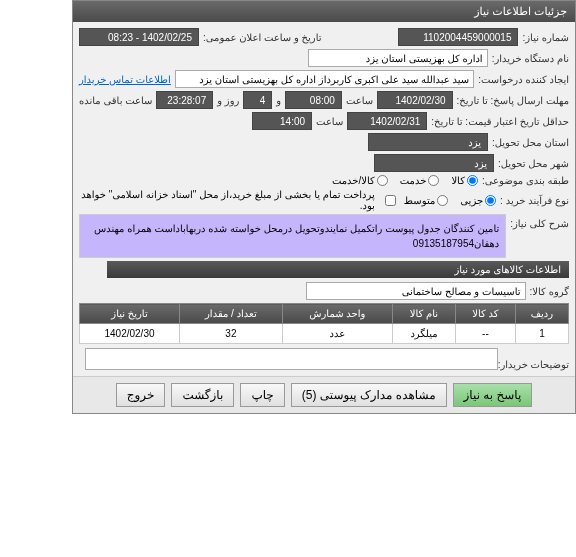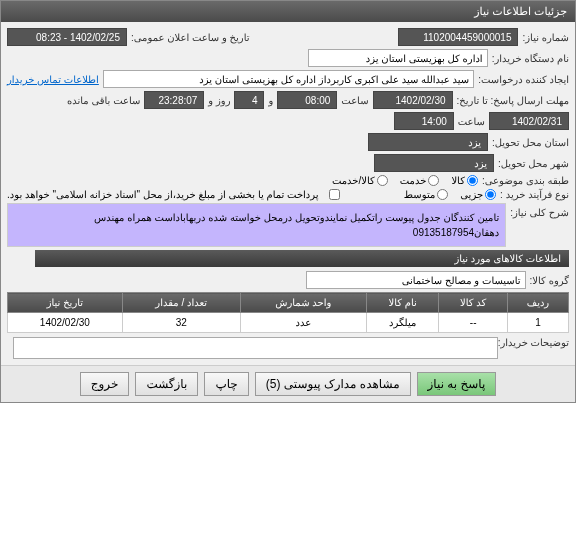--- a/index.html
+++ b/index.html
@@ -1,17 +1,17 @@
 <!DOCTYPE html>
 <html dir="rtl" lang="fa"><head>
   <meta charset="utf-8">
   <style>
     * { box-sizing: border-box; margin: 0; padding: 0; font-family: Tahoma, sans-serif; }
     body { background: #fff; font-size: 11px; direction: rtl; }
-    .window { width: 576px; background: #f0f0f0; border: 1px solid #888; }
+    .window { width: 504px; background: #f0f0f0; border: 1px solid #888; }
     .titlebar { background: linear-gradient(#6a6a6a,#4a4a4a); color: #fff; padding: 4px 8px; font-size: 11px; }
     .panel { padding: 6px; }
     .row { display: flex; align-items: center; margin-bottom: 3px; gap: 4px; }
     .label { color: #333; font-size: 10px; white-space: nowrap; }
     .field { background: #fff; border: 1px solid #aaa; padding: 2px 4px; font-size: 10px; height: 18px; display: flex; align-items: center; }
     .field-dark { background: #555; color: #fff; border: 1px solid #444; padding: 2px 6px; font-size: 10px; height: 18px; display: flex; align-items: center; }
     .w60 { width: 60px; }
     .w80 { width: 80px; }
     .w120 { width: 120px; }
     .w180 { width: 180px; }
@@ -20,21 +20,21 @@
     .radio-group { display: flex; gap: 12px; align-items: center; }
     .radio-item { display: flex; align-items: center; gap: 2px; font-size: 10px; }
     .radio-item input { width: 11px; height: 11px; }
     .checkbox-item { display: flex; align-items: center; gap: 10px; font-size: 10px; }
     .checkbox-item input { width: 11px; height: 11px; }
     .desc-box { background: #c4b5fd; border: 1px solid #ccc; padding: 6px; font-size: 10px; line-height: 1.5; }
     .section-header { background: linear-gradient(#5a5a5a,#3a3a3a); color: #fff; padding: 3px 8px; font-size: 10px; margin-top: 2px; margin-left: 28px; }
     table { width: 100%; border-collapse: collapse; font-size: 10px; }
     th { background: linear-gradient(#6a6a6a,#4a4a4a); color: #fff; padding: 4px; border: 1px solid #888; font-weight: normal; }
     td { background: #fff; padding: 4px; border: 1px solid #ccc; text-align: center; }
-    .note-row { display: flex; align-items: flex-start; margin-top: 4px; }
+    .note-row { display: flex; align-items: flex-end; margin-top: 4px; }
     .note-field { flex: 1; background: #fff; border: 1px solid #aaa; height: 22px; margin-left: 6px; }
     .button-bar { display: flex; gap: 6px; padding: 6px; justify-content: center; background: #e8e8e8; border-top: 1px solid #ccc; }
     .btn { background: linear-gradient(#f8f8f8,#e0e0e0); border: 1px solid #999; padding: 4px 10px; font-size: 12px; cursor: pointer; border-radius: 0; }
     .btn-green { background: linear-gradient(#a8e0a8,#7ac77a); }
     .spacer { flex: 1; }
   </style>
 </head>
 <body>
 
 <div class="window">
@@ -66,20 +66,21 @@
       <span class="label">ساعت</span>
       <span class="field-dark w60">08:00</span>
       <span class="label">و</span>
       <span class="field-dark" style="width:30px">4</span>
       <span class="label">روز و</span>
       <span class="field-dark w60">23:28:07</span>
       <span class="label">ساعت باقی مانده</span>
     </div>
 
     <div class="row">
+      <span class="label">حداقل تاریخ اعتبار قیمت: تا تاریخ:</span>
       <span class="field-dark w80">1402/02/31</span>
       <span class="label">ساعت</span>
       <span class="field-dark w60">14:00</span>
     </div>
 
     <div class="row">
       <span class="label">استان محل تحویل:</span>
       <span class="field-dark w120">یزد</span>
     </div>
 

